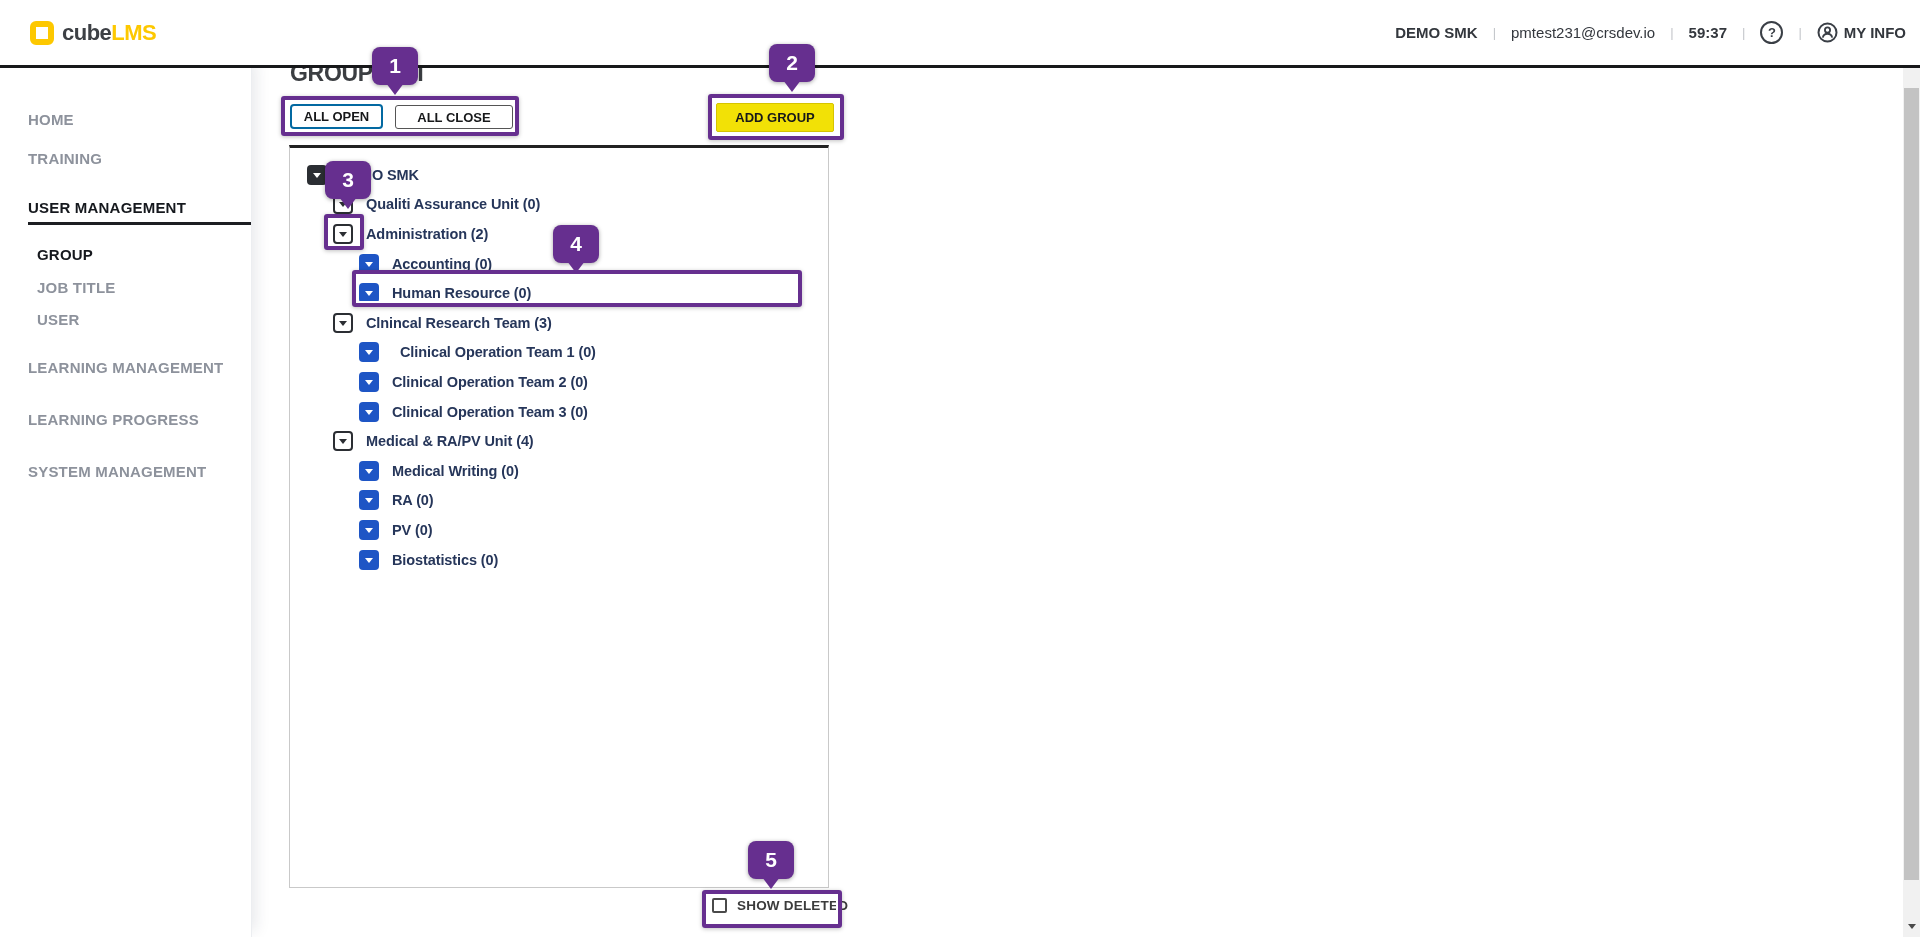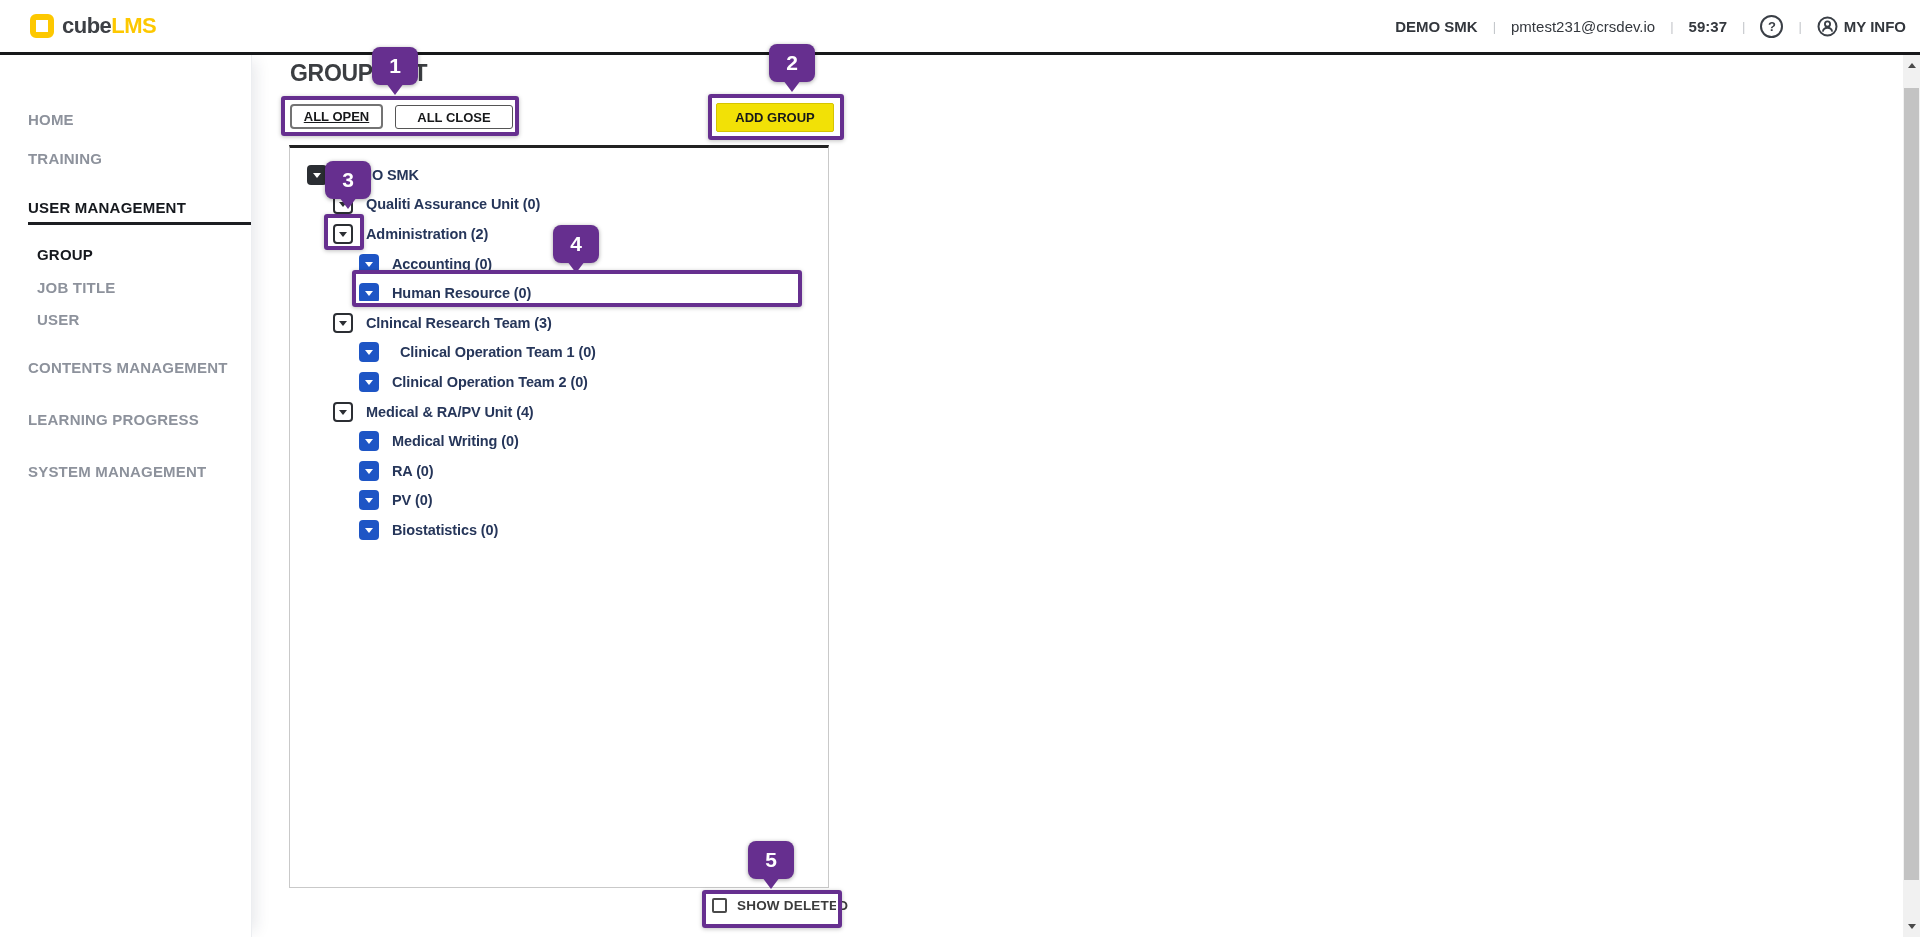--- a/index.html
+++ b/index.html
@@ -14,21 +14,21 @@
   html,body{width:1920px; height:937px; overflow:hidden;}
   body{
     font-family:"Liberation Sans", sans-serif;
     background:#ffffff;
     position:relative;
     color:var(--ink);
   }
 
   
   .header{
-    position:absolute; top:0; left:0; width:1920px; height:55px;
+    position:absolute; top:0; left:0; width:1920px; height:68px;
     background:#fff; border-bottom:3px solid #17181a;
     display:flex; align-items:center; justify-content:space-between;
     padding:0 14px 0 30px; z-index:10;
   }
   .brand{display:flex; align-items:center; gap:8px;}
   .brand-square{
     width:24px; height:24px; border:6px solid var(--brand-yellow);
     border-radius:6px; background:#fff;
   }
   .brand-text{font-size:22px; font-weight:700; letter-spacing:-0.5px;}
@@ -76,21 +76,21 @@
   
   .page-title{
     position:absolute; left:290px; top:60px;
     font-size:23px; font-weight:700; color:#3b3e42; letter-spacing:-0.3px;
   }
   .btn{
     position:absolute; display:flex; align-items:center; justify-content:center;
     font-family:"Liberation Sans", sans-serif;
     font-size:13px; font-weight:700; color:#17181a; background:#fff; cursor:pointer;
   }
-  .btn-all-open{left:290px; top:104px; width:93px; height:25px; border:2px solid #737373; border-radius:4px;text-decoration:underline;}
+  .btn-all-open{left:290px; top:104px; width:93px; height:25px; border:2px solid #0369a1; border-radius:4px;}
   .btn-all-close{left:395px; top:105px; width:118px; height:24px; border:1px solid #555; border-radius:3px;}
   .btn-add-group{
     left:716px; top:103px; width:118px; height:29px;
     background:var(--yellow); border:1px solid #d6c400; border-radius:2px;
   }
 
   
   .tree-panel{
     position:absolute; left:289px; top:145px; width:540px; height:743px;
     background:#fff;
@@ -194,21 +194,21 @@
 </div>
 
 <div class="sidebar">
   <ul class="side-nav" id="side-nav">
       <li class="nav-top">HOME</li>
       <li class="nav-top">TRAINING</li>
       <li class="nav-top active has-underline">USER MANAGEMENT</li>
       <li class="nav-sub active">GROUP</li>
       <li class="nav-sub">JOB TITLE</li>
       <li class="nav-sub">USER</li>
-      <li class="nav-top">CONTENTS MANAGEMENT</li>
+      <li class="nav-top">LEARNING MANAGEMENT</li>
       <li class="nav-top">LEARNING PROGRESS</li>
       <li class="nav-top">SYSTEM MANAGEMENT</li>
     </ul>
 </div>
 
 <div class="page-title">GROUP LIST</div>
 
 <button class="btn btn-all-open">ALL OPEN</button>
 <button class="btn btn-all-close">ALL CLOSE</button>
 <button class="btn btn-add-group">ADD GROUP</button>
@@ -247,20 +247,24 @@
   <div class="tree-row" style="padding-left: 69px; gap: 8px;">
     <span class="tgl tgl-child"></span>
     <span class="lbl">Clinical Operation Team 1 (0)</span>
   </div>
 
   <div class="tree-row" style="padding-left: 69px;">
     <span class="tgl tgl-child"></span>
     <span class="lbl">Clinical Operation Team 2 (0)</span>
   </div>
 
+  <div class="tree-row" style="padding-left: 69px;">
+    <span class="tgl tgl-child"></span>
+    <span class="lbl">Clinical Operation Team 3 (0)</span>
+  </div>
 
   <div class="tree-row" style="padding-left: 43px;">
     <span class="tgl tgl-parent"></span>
     <span class="lbl">Medical &amp; RA/PV Unit (4)</span>
   </div>
 
   <div class="tree-row" style="padding-left: 69px;">
     <span class="tgl tgl-child"></span>
     <span class="lbl">Medical Writing (0)</span>
   </div>

